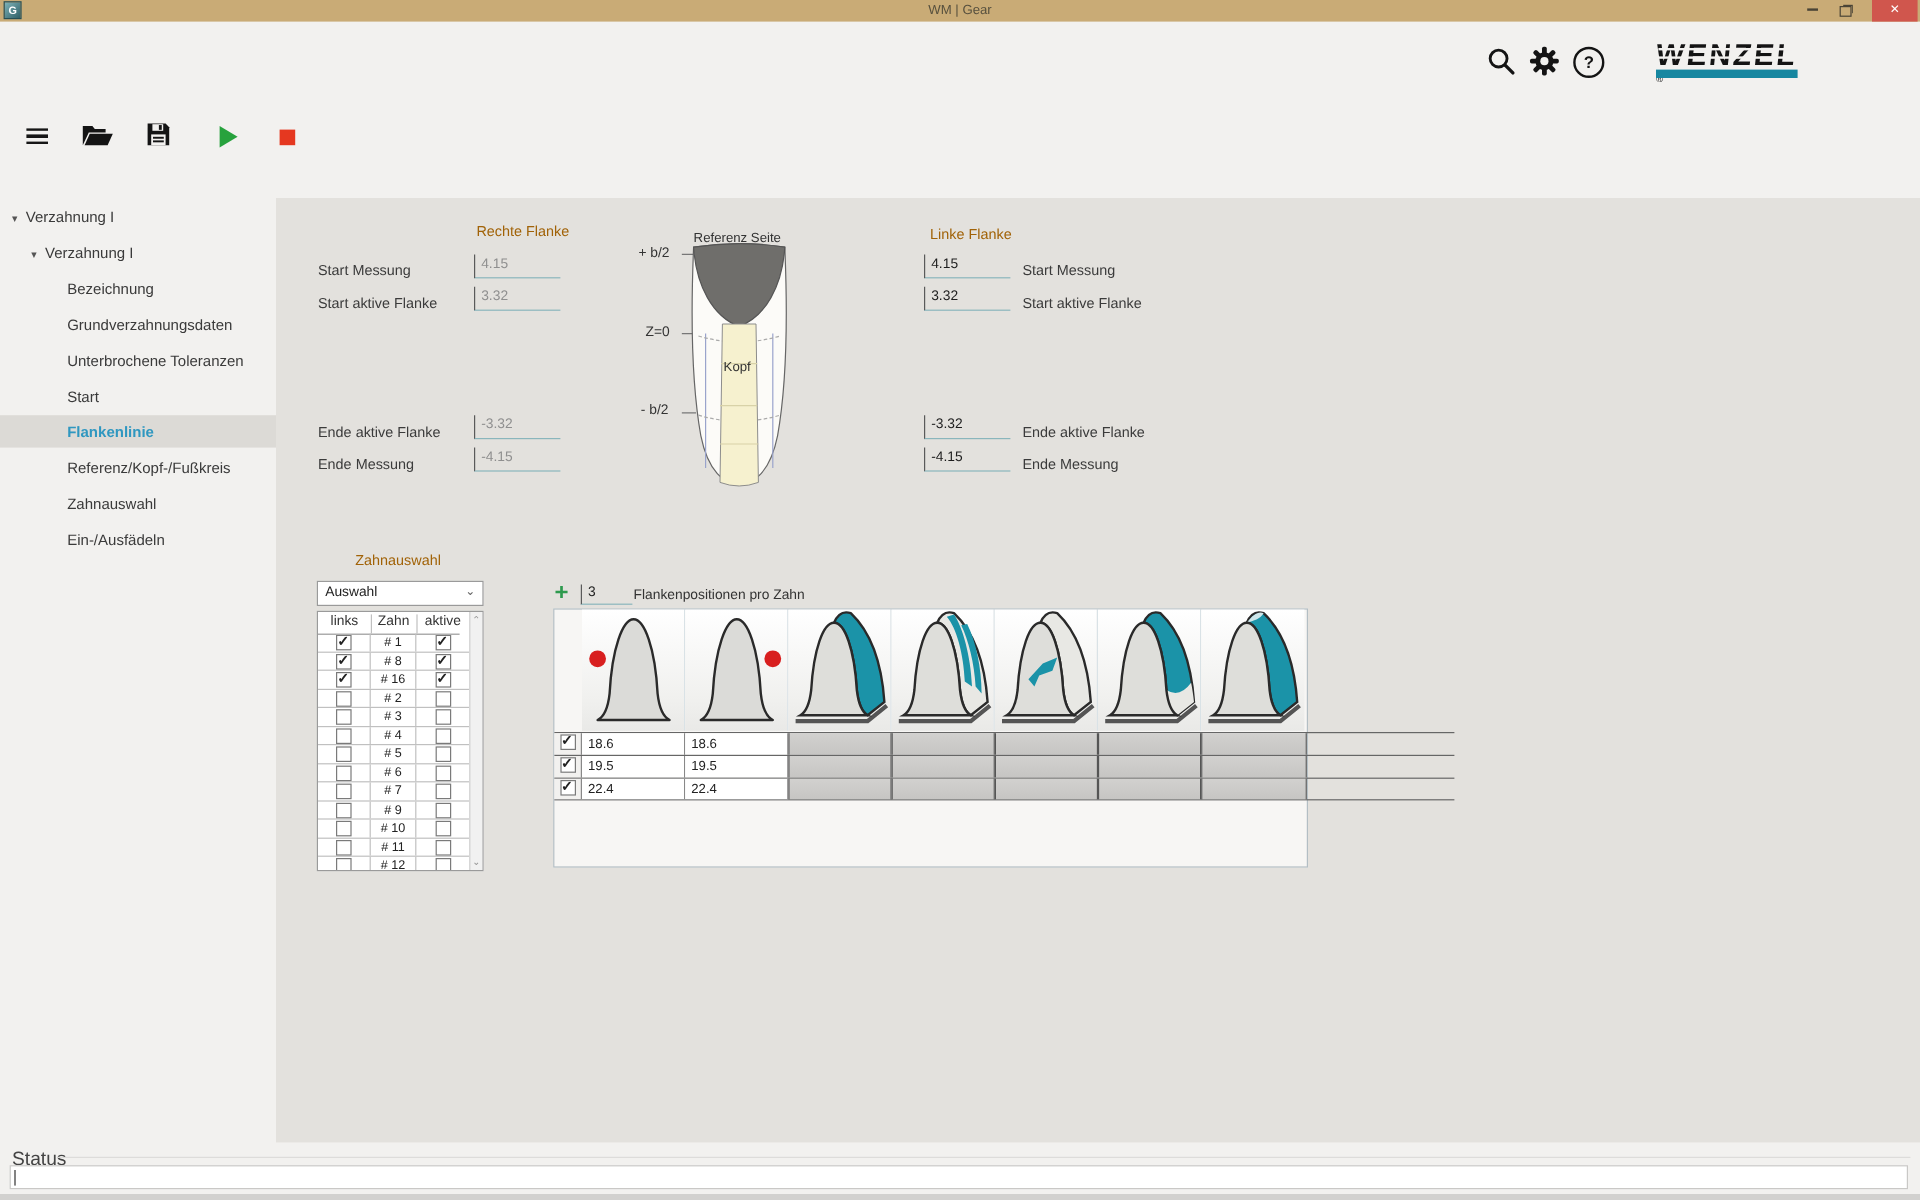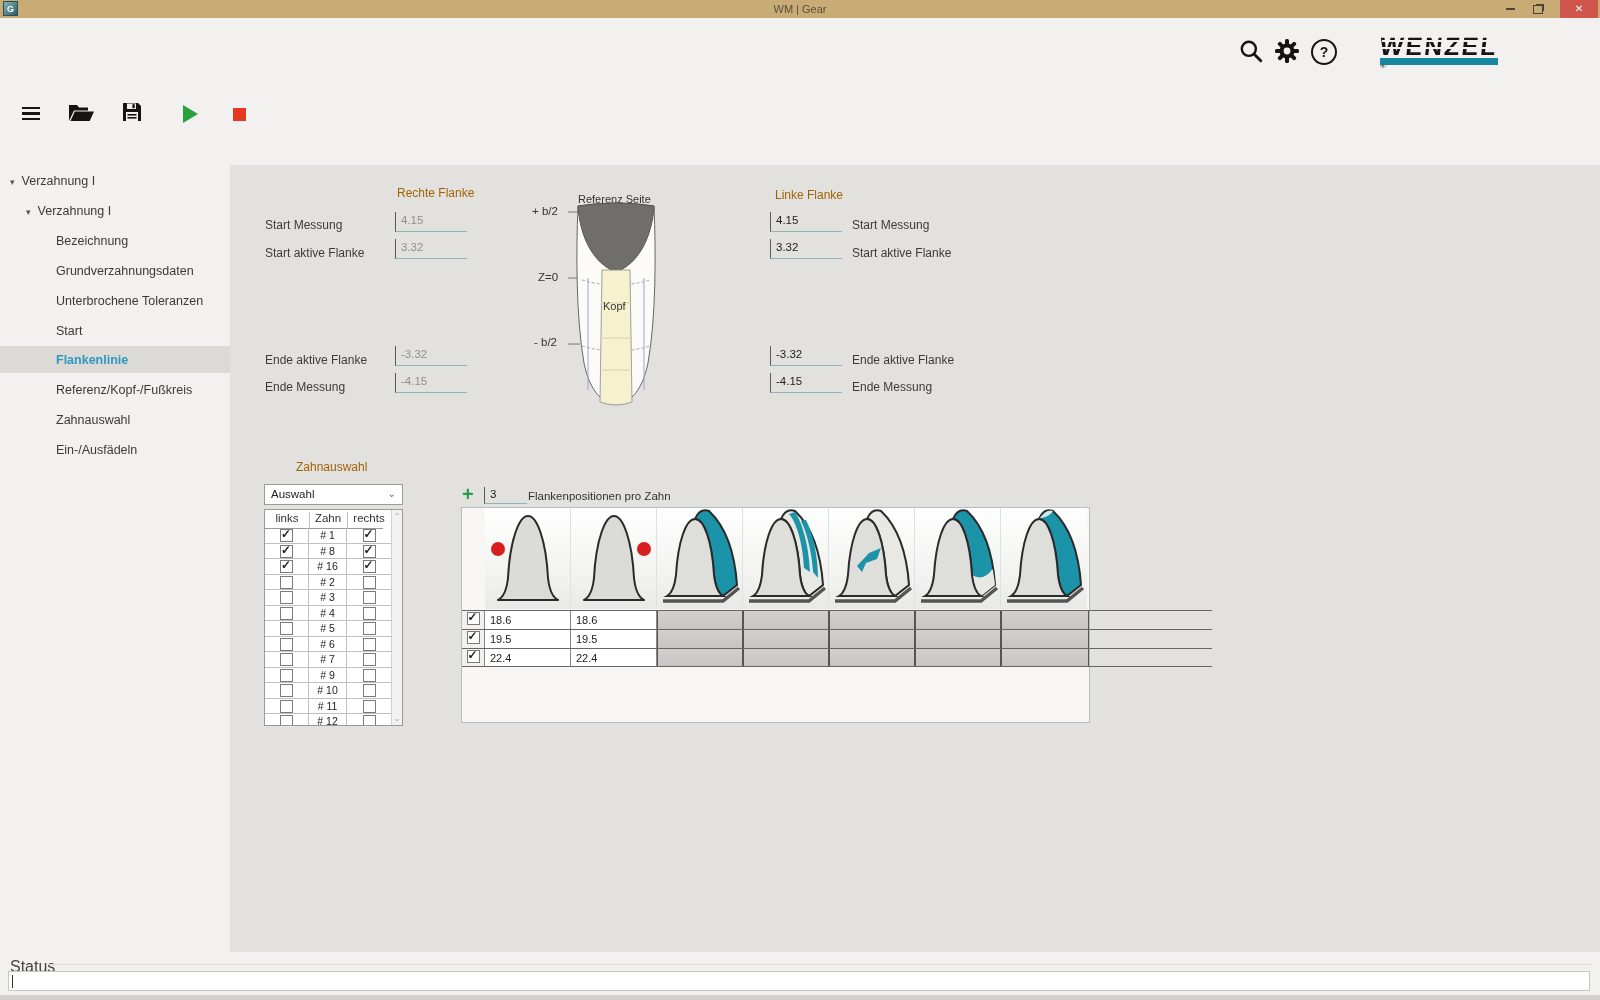--- a/index.html
+++ b/index.html
@@ -213,21 +213,21 @@
   <div class="ufield val-en" style="left:770px;top:373px;">-4.15</div>
   <div class="flabel" style="left:852px;top:380px;">Ende Messung</div>
 
   <div class="bluehead" style="left:296px;top:460px;">Zahnauswahl</div>
   <div class="dropdown"><span>Auswahl</span></div>
 
   <div class="ztable">
     <div class="zhead">
       <span style="left:0;width:44px;border-right:1px solid #c0c0c0;height:16px;">links</span>
       <span style="left:44px;width:38px;border-right:1px solid #c0c0c0;height:16px;">Zahn</span>
-      <span style="left:82px;width:44px;">rechts</span>
+      <span style="left:82px;width:44px;">aktive</span>
     </div>
     <div class="zrow" style="top:18px;">
         <span class="zcell-l"><span class="cb on"></span></span>
         <span class="zcell-m"># 1</span>
         <span class="zcell-r"><span class="cb on"></span></span>
       </div>
     <div class="zrow" style="top:33.5px;">
         <span class="zcell-l"><span class="cb on"></span></span>
         <span class="zcell-m"># 8</span>
         <span class="zcell-r"><span class="cb on"></span></span>

